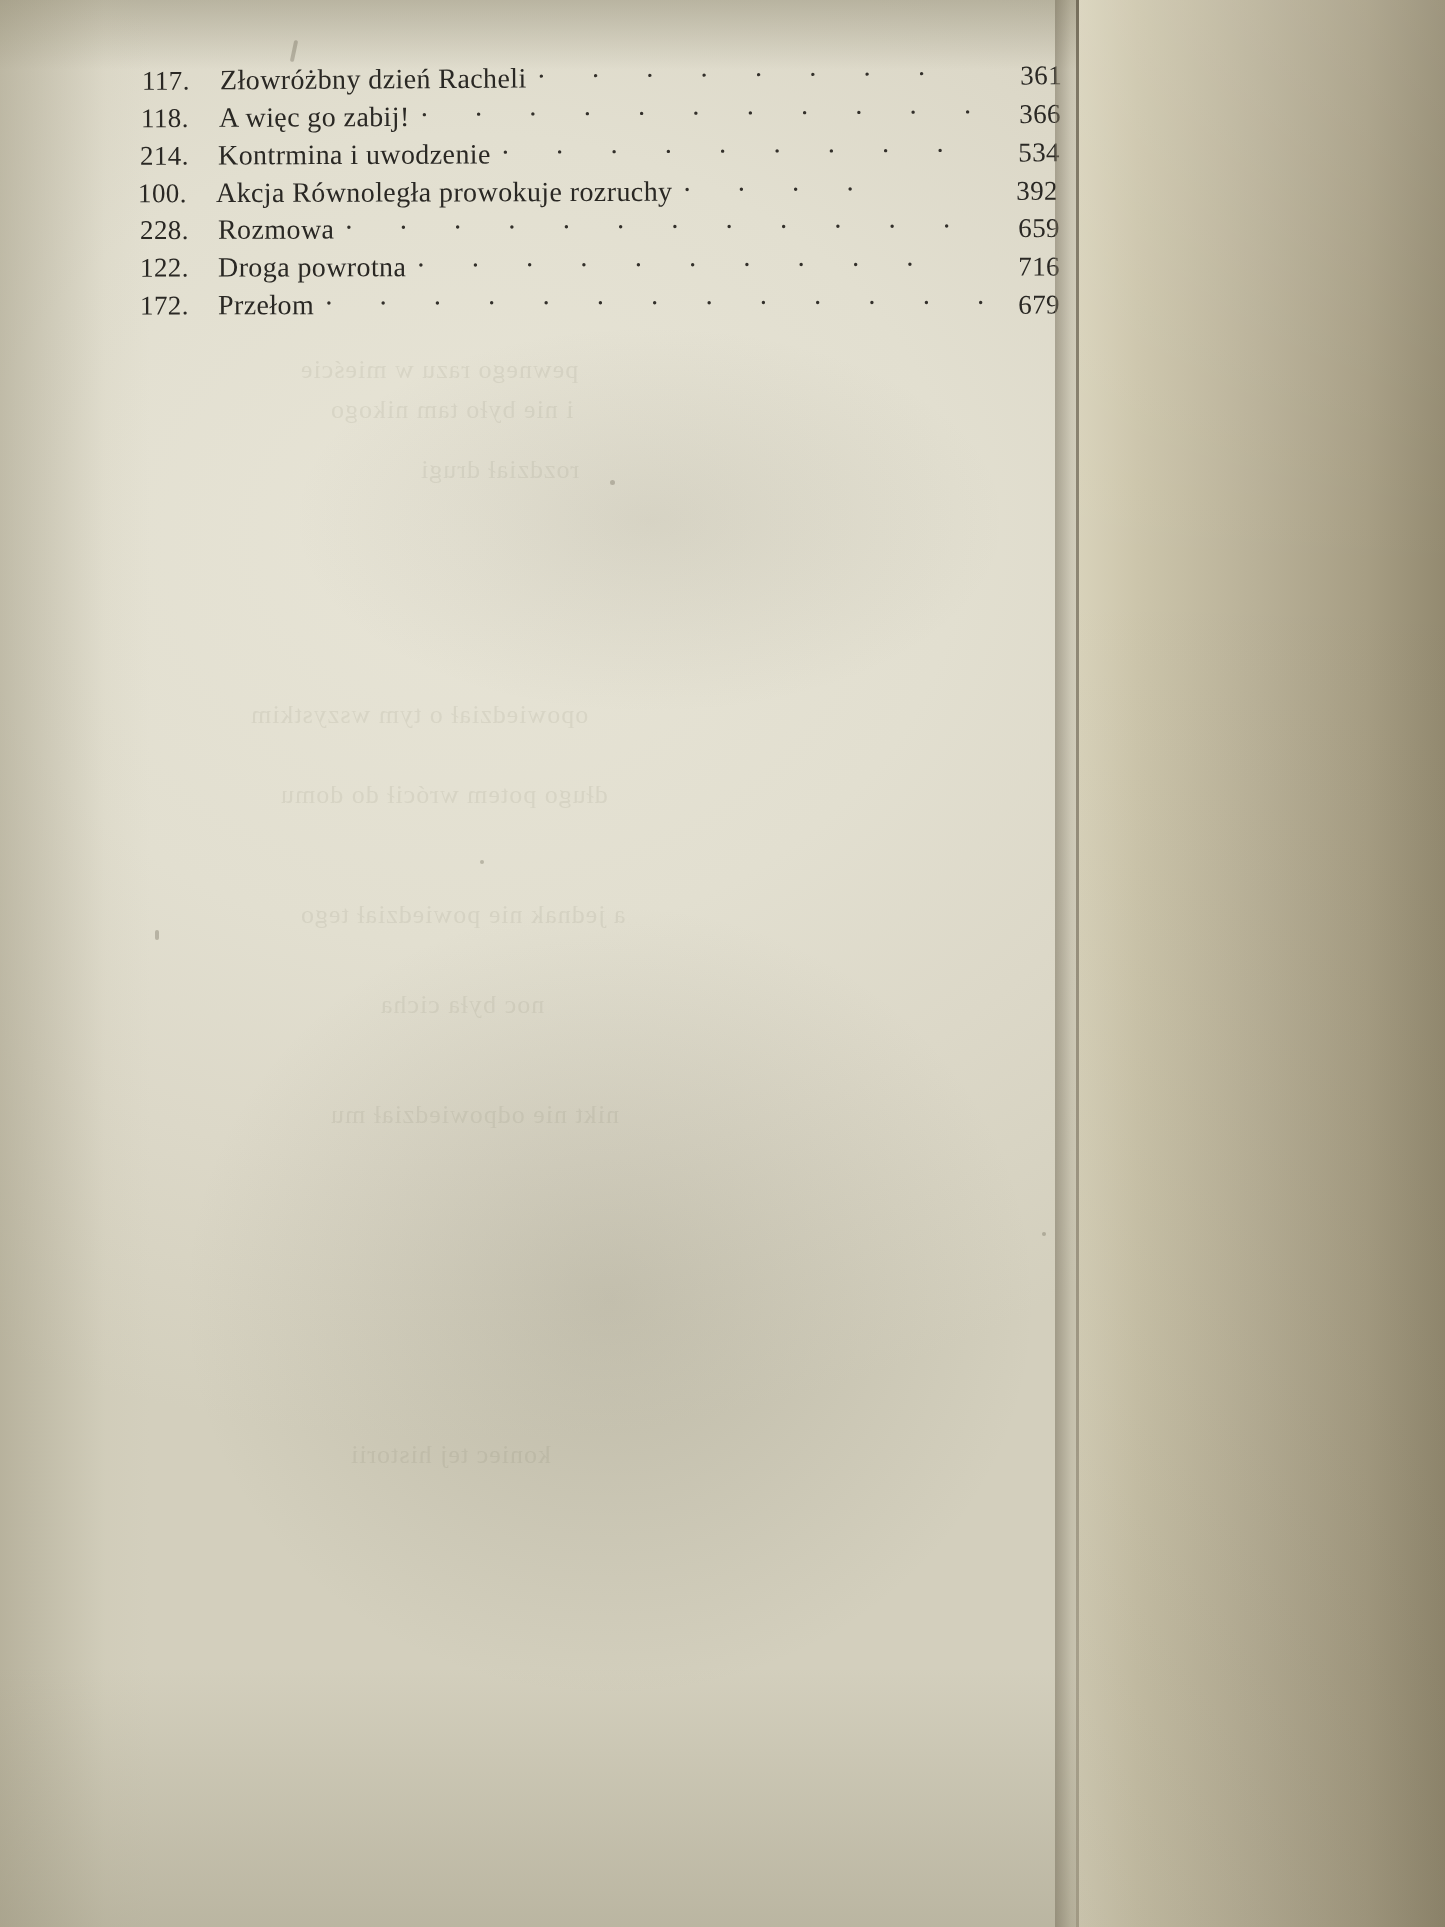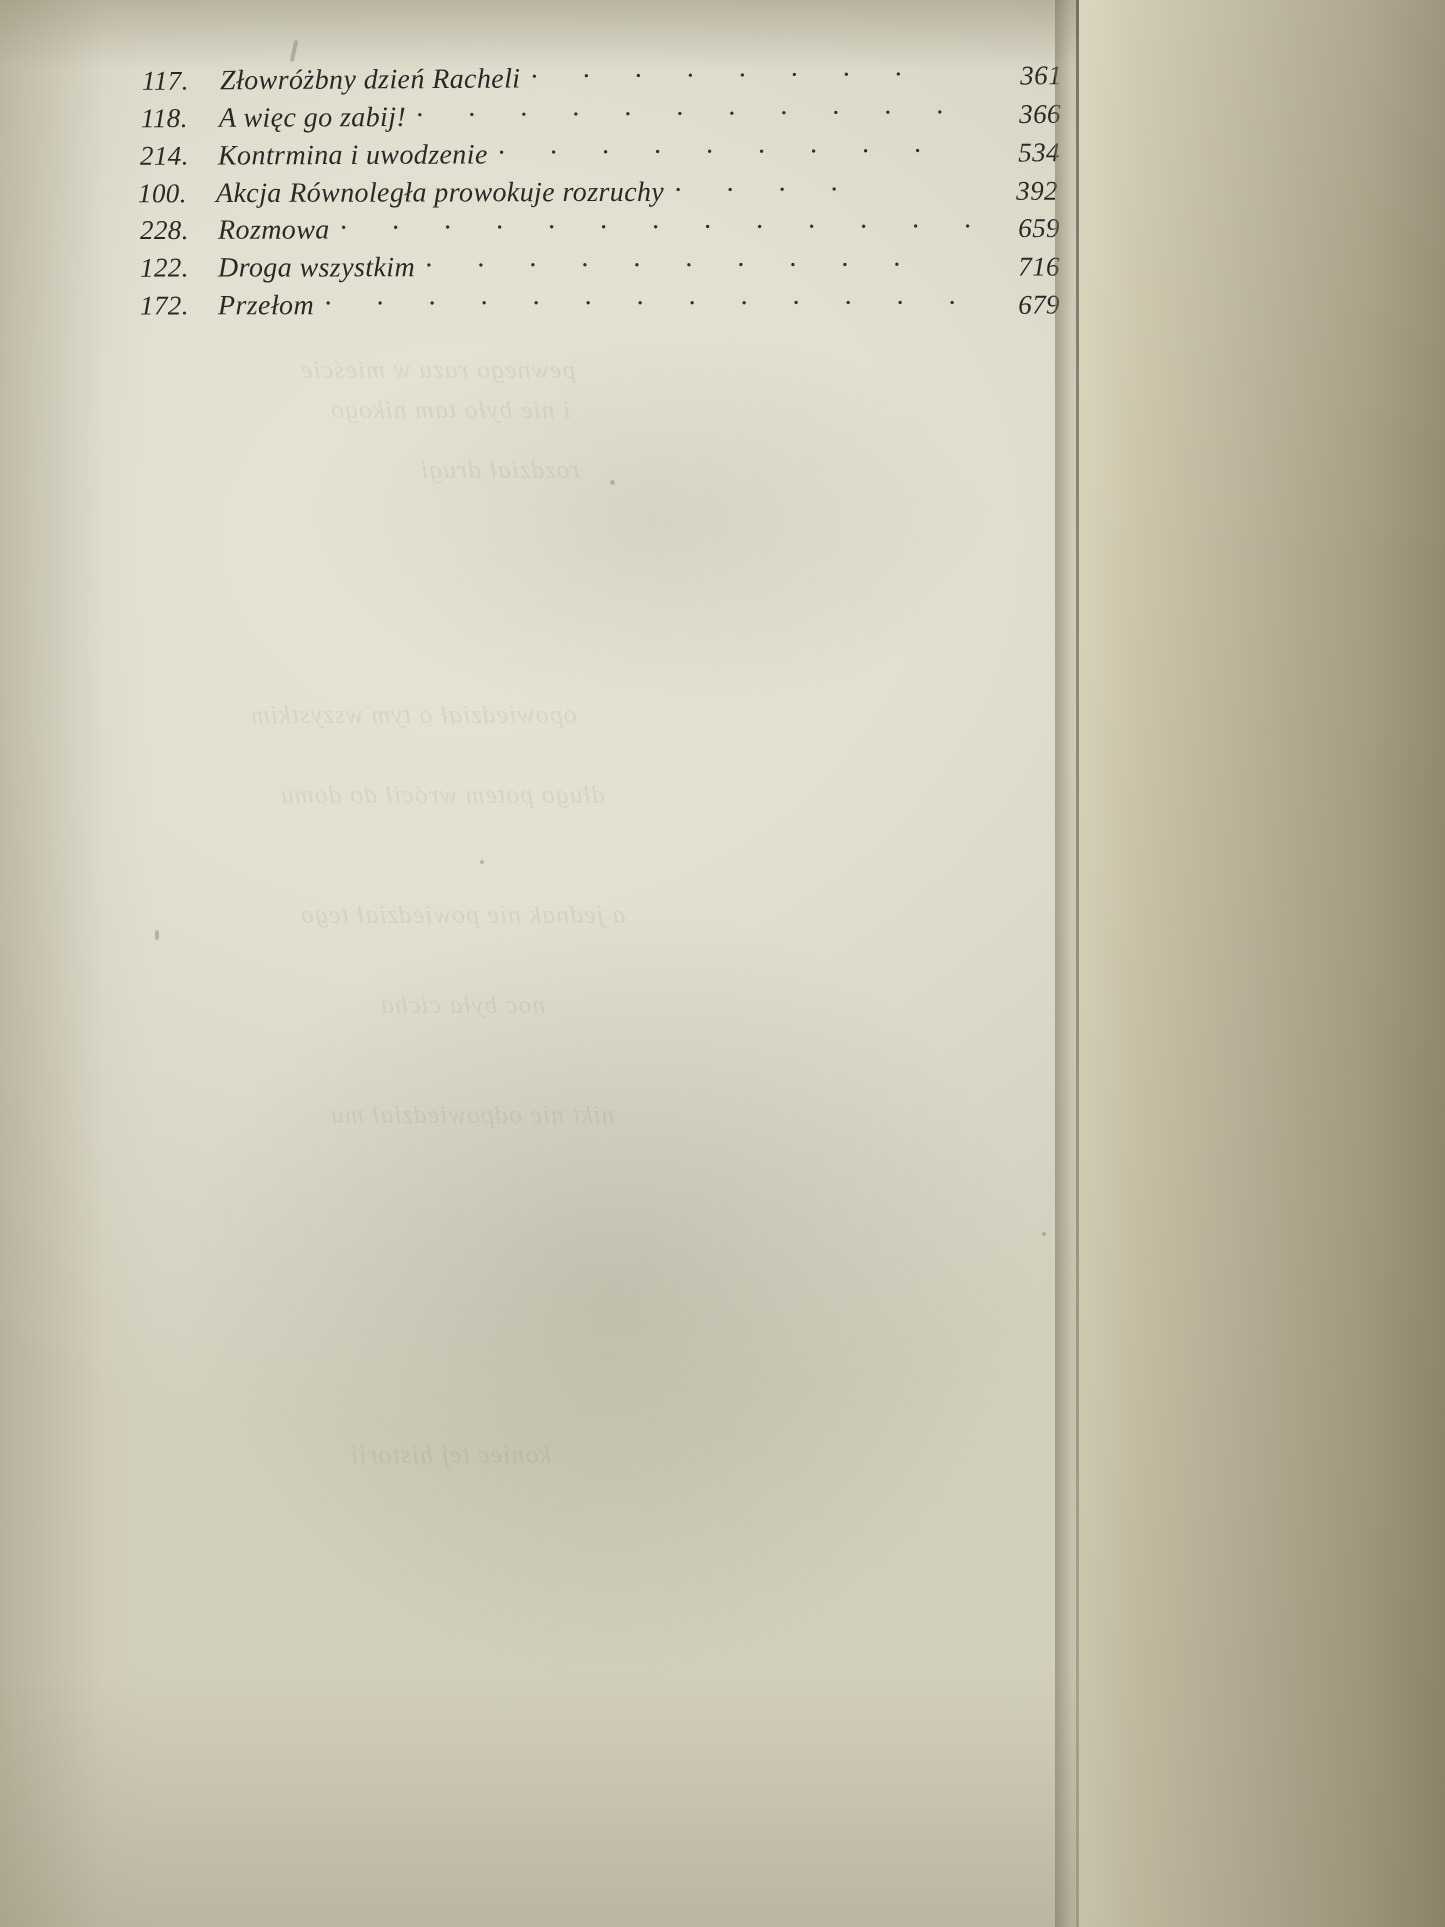--- a/index.html
+++ b/index.html
@@ -16,21 +16,20 @@
 
   
   .page {
     position: absolute;
     left: 0;
     top: 0;
     width: 1290px;
     height: 1927px;
     background:
       radial-gradient(ellipse 1100px 900px at 36% 28%, #e7e4d6 0%, #e2dfd0 45%, #dcd8c8 70%, #d3cfbd 100%);
-    font-style: italic;
   }
 
   
   .tone-left {
     position: absolute;
     left: 0; top: 0;
     width: 150px; height: 100%;
     background: linear-gradient(to right, rgba(150,143,118,0.45), rgba(190,184,160,0.10) 70%, rgba(0,0,0,0));
     pointer-events: none;
   }
@@ -233,21 +232,21 @@
 
     <div class="toc-row r4">
       <span class="toc-num">228.</span>
       <span class="toc-title">Rozmowa</span>
       <span class="toc-dots">· · · · · · · · · · · · ·</span>
       <span class="toc-page">659</span>
     </div>
 
     <div class="toc-row r5">
       <span class="toc-num">122.</span>
-      <span class="toc-title">Droga wszystkim</span>
+      <span class="toc-title">Droga powrotna</span>
       <span class="toc-dots">· · · · · · · · · ·</span>
       <span class="toc-page">716</span>
     </div>
 
     <div class="toc-row r6">
       <span class="toc-num">172.</span>
       <span class="toc-title">Przełom</span>
       <span class="toc-dots">· · · · · · · · · · · · · · ·</span>
       <span class="toc-page">679</span>
     </div>

